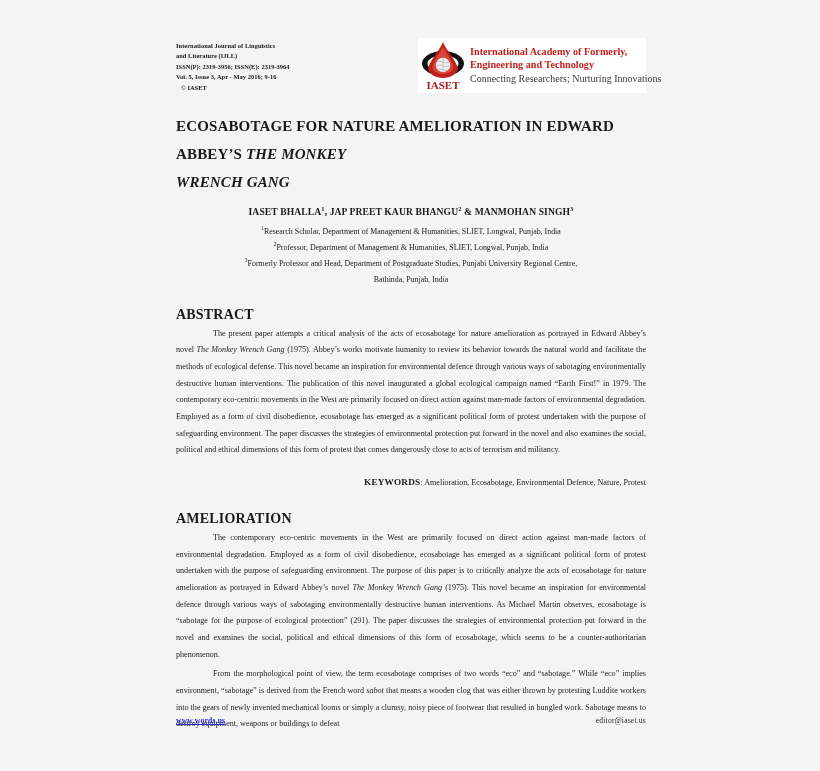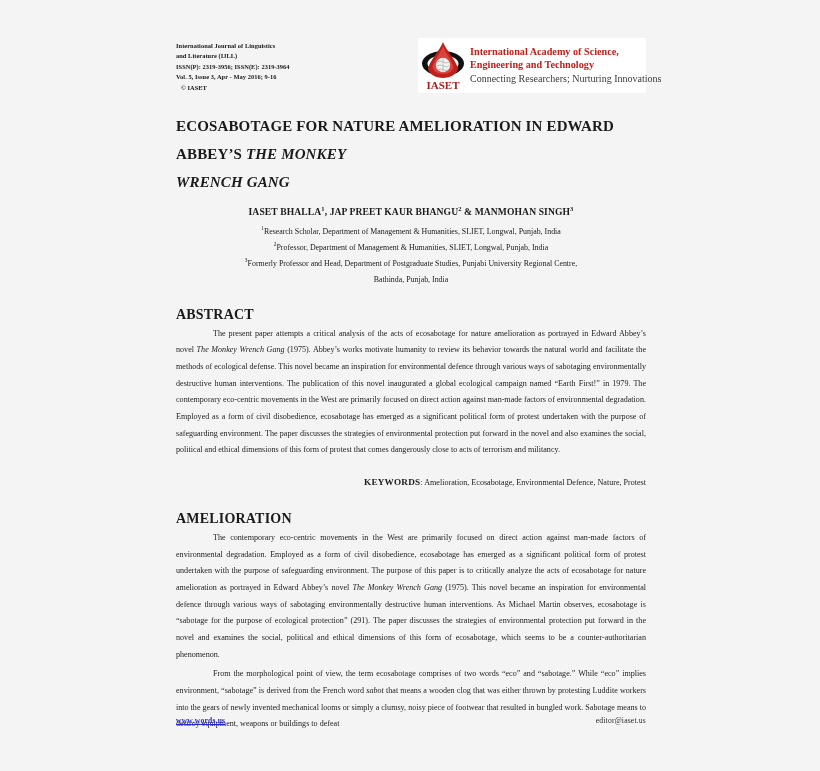--- a/index.html
+++ b/index.html
@@ -180,21 +180,21 @@
             <path d="M23 5 C25 11 31 18 33.5 25.5 C33.5 30 28.5 33 23 33 C17.5 33 12.5 30 12.5 25.5 C15 18 21 11 23 5 Z" fill="#d9443c"></path>
             <circle cx="23" cy="24" r="7.2" fill="#f2f2f2"></circle>
             <path d="M17 21 q3 -2 6 0 q3 2 6 0" stroke="#b8b8b8" stroke-width="0.9" fill="none"></path>
             <path d="M16.5 25 q4 -2 7 0 q3 2 6 -0.5" stroke="#b8b8b8" stroke-width="0.9" fill="none"></path>
             <path d="M18 29 q3 -2 6 0 q2 1 4 0" stroke="#b8b8b8" stroke-width="0.9" fill="none"></path>
             <path d="M23 17 v14" stroke="#b8b8b8" stroke-width="0.8" fill="none"></path>
             <text x="23" y="48" text-anchor="middle" font-family="Liberation Serif, serif" font-size="11" font-weight="bold" fill="#a8201c">IASET</text>
           </svg>
         </div>
         <div class="logo-text">
-          <div class="logo-line1">International Academy of Science,</div>
+          <div class="logo-line1">International Academy of Formerly,</div>
           <div class="logo-line2">Engineering and Technology</div>
           <div class="logo-tag">Connecting Researchers; Nurturing Innovations</div>
         </div>
       </div>
     </div>
 
     <div class="title">
       <span>ECOSABOTAGE FOR NATURE AMELIORATION IN EDWARD ABBEY’S </span><span class="it">THE MONKEY</span><br>
       <span class="it">WRENCH GANG</span>
     </div>

